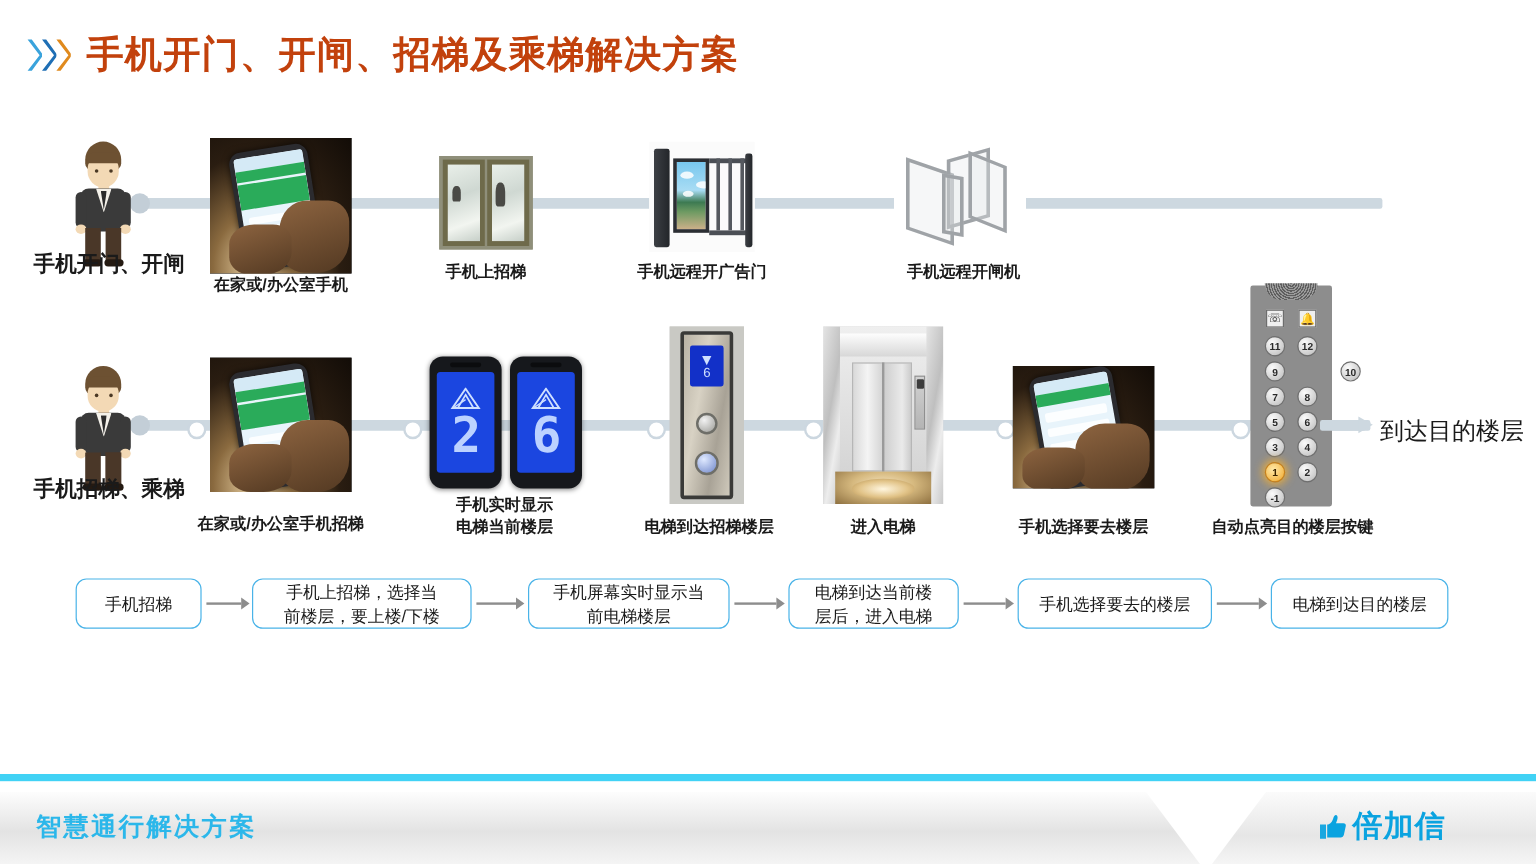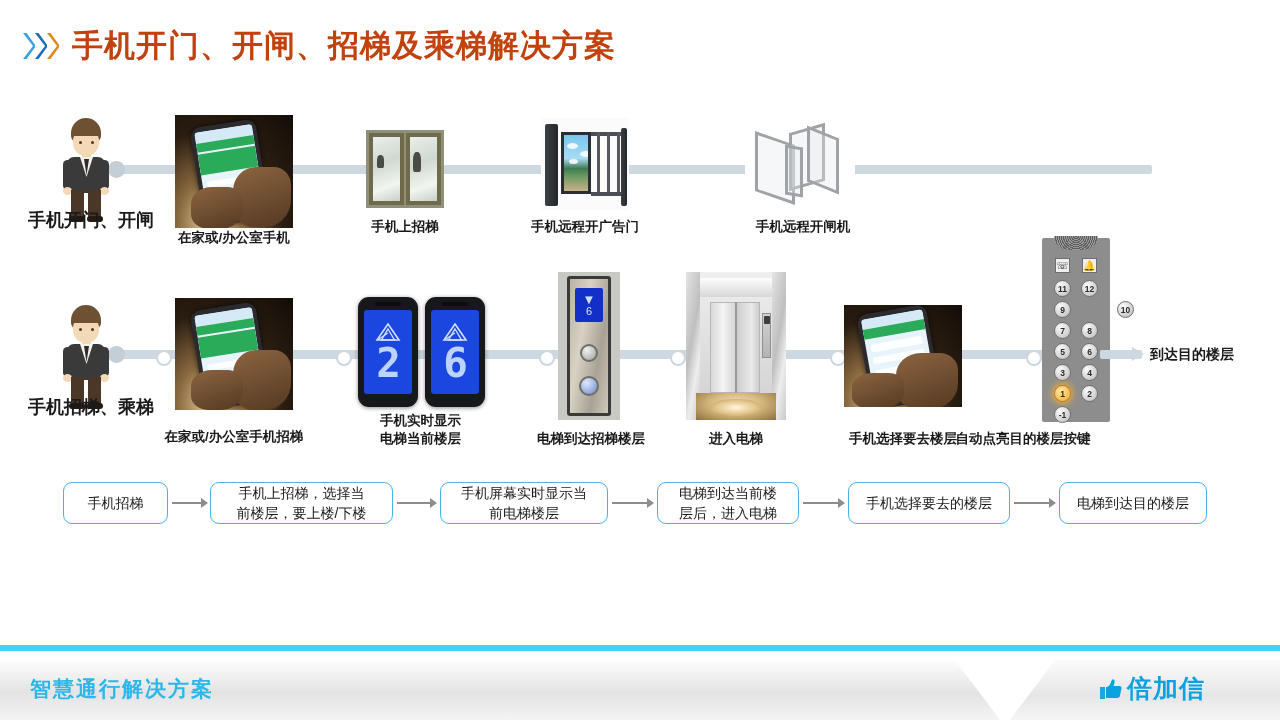--- a/index.html
+++ b/index.html
@@ -43,21 +43,21 @@
   .p-handL{position:absolute;left:5px;top:69px;width:9px;height:8px;background:#f3d9b5;border-radius:50%;}
   .p-handR{position:absolute;left:42px;top:69px;width:9px;height:8px;background:#f3d9b5;border-radius:50%;}
   .p-legL{position:absolute;left:13px;top:72px;width:13px;height:30px;background:#4a3728;border-radius:0 0 3px 3px;}
   .p-legR{position:absolute;left:30px;top:72px;width:13px;height:30px;background:#4a3728;border-radius:0 0 3px 3px;}
   .p-shoeL{position:absolute;left:11px;top:98px;width:16px;height:6px;background:#241a12;border-radius:4px;}
   .p-shoeR{position:absolute;left:29px;top:98px;width:16px;height:6px;background:#241a12;border-radius:4px;}
 
   
   .big-label{position:absolute;font-size:18px;font-weight:bold;color:#1a1a1a;white-space:nowrap;}
   .cap{position:absolute;font-size:13.5px;font-weight:bold;color:#1a1a1a;text-align:center;line-height:1.35;}
-  .cap-right{position:absolute;font-size:14px;font-weight:bold;color:#1a1a1a;white-space:nowrap;}
+  .cap-right{position:absolute;font-size:20px;font-weight:normal;color:#1a1a1a;white-space:nowrap;}
 
   
   .photo{position:absolute;overflow:hidden;background:#111;}
 
   
   .ph-bg{position:absolute;inset:0;background:
       radial-gradient(ellipse at 30% 95%, #e8cfa2 0%, #8a6a3f 28%, #2a1d11 62%, #120c07 100%);}
   .ph-body{position:absolute;background:#2b2b2f;border-radius:10px;box-shadow:0 0 6px rgba(0,0,0,.7);}
   .ph-screen{position:absolute;background:#e8f4fb;border-radius:3px;overflow:hidden;}
   .ph-status{position:absolute;left:0;right:0;top:0;height:12%;background:#d5eaf6;}
@@ -380,21 +380,21 @@
     <div class="cop-btn" style="left:39px;top:105px;">6</div>
 
     <div class="cop-btn" style="left:12px;top:126px;">3</div>
     <div class="cop-btn" style="left:39px;top:126px;">4</div>
 
     <div class="cop-btn on" style="left:12px;top:147px;">1</div>
     <div class="cop-btn" style="left:39px;top:147px;">2</div>
 
     <div class="cop-btn" style="left:12px;top:168px;">-1</div>
   </div>
-  <div class="cap" style="left:948px;top:430px;width:150px;text-align:center;">自动点亮目的楼层按键</div>
+  <div class="cap" style="left:1002px;top:430px;width:150px;text-align:center;">自动点亮目的楼层按键</div>
 
   <div class="track" style="left:1100px;top:350px;width:38px;"></div>
   <div style="position:absolute;left:1132px;top:347px;width:0;height:0;border-left:12px solid #cdd8e0;border-top:7px solid transparent;border-bottom:7px solid transparent;"></div>
   <div class="cap-right" style="left:1150px;top:346px;">到达目的楼层</div>
 
   <div class="flow-box" style="left:63px;top:482px;width:105px;height:42px;">
     <span>手机招梯</span>
   </div>
   <div class="flow-arrow" style="left:172px;top:497px;width:36px;">
     <div class="shaft"></div>

